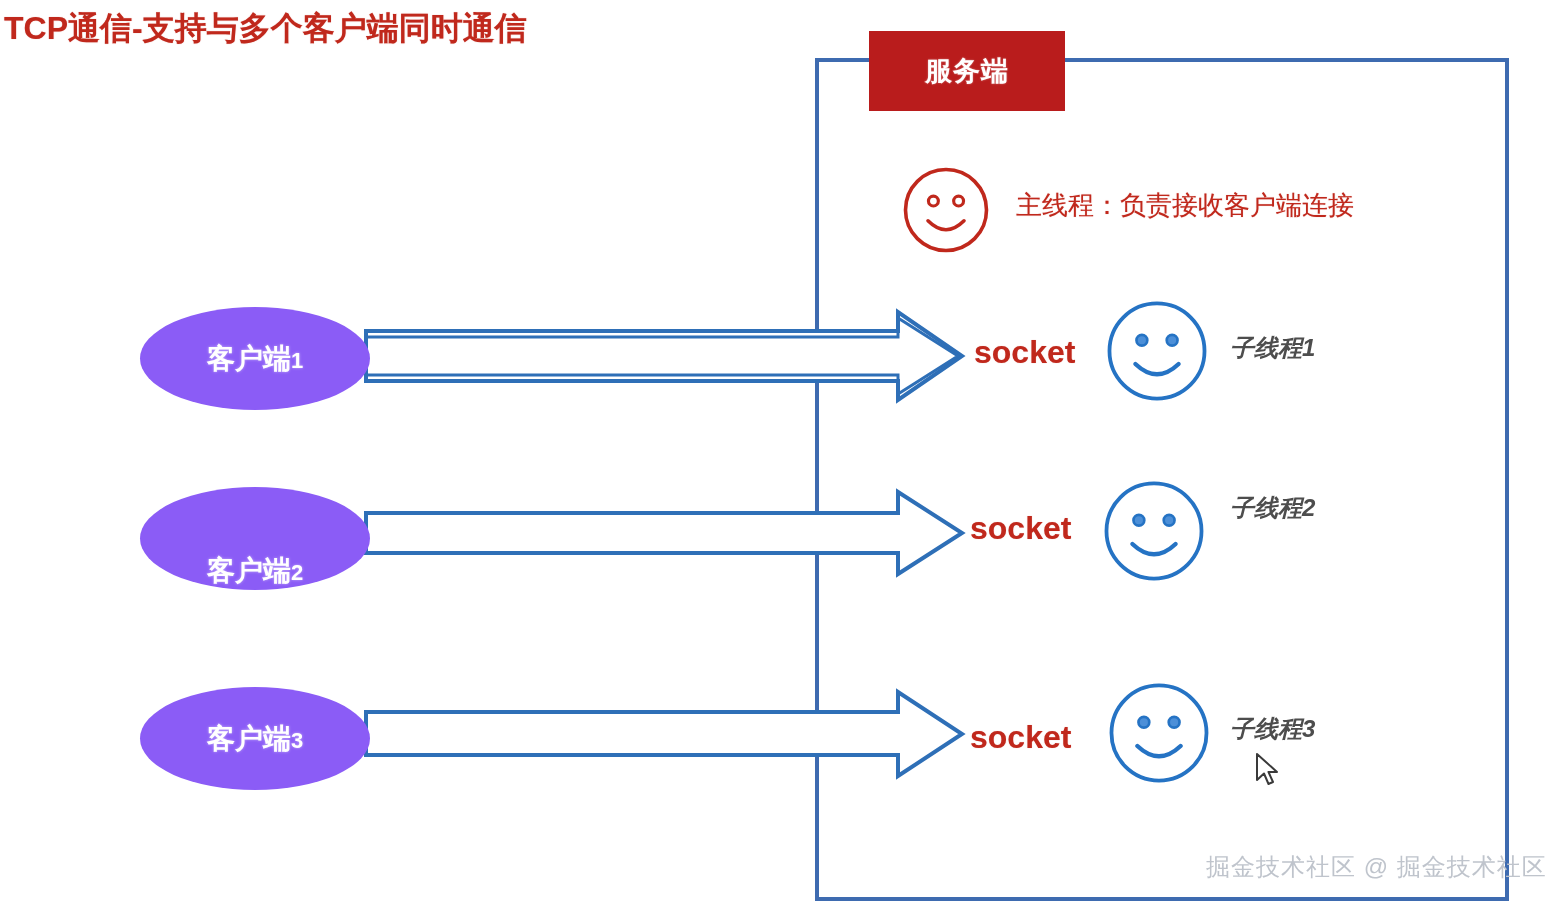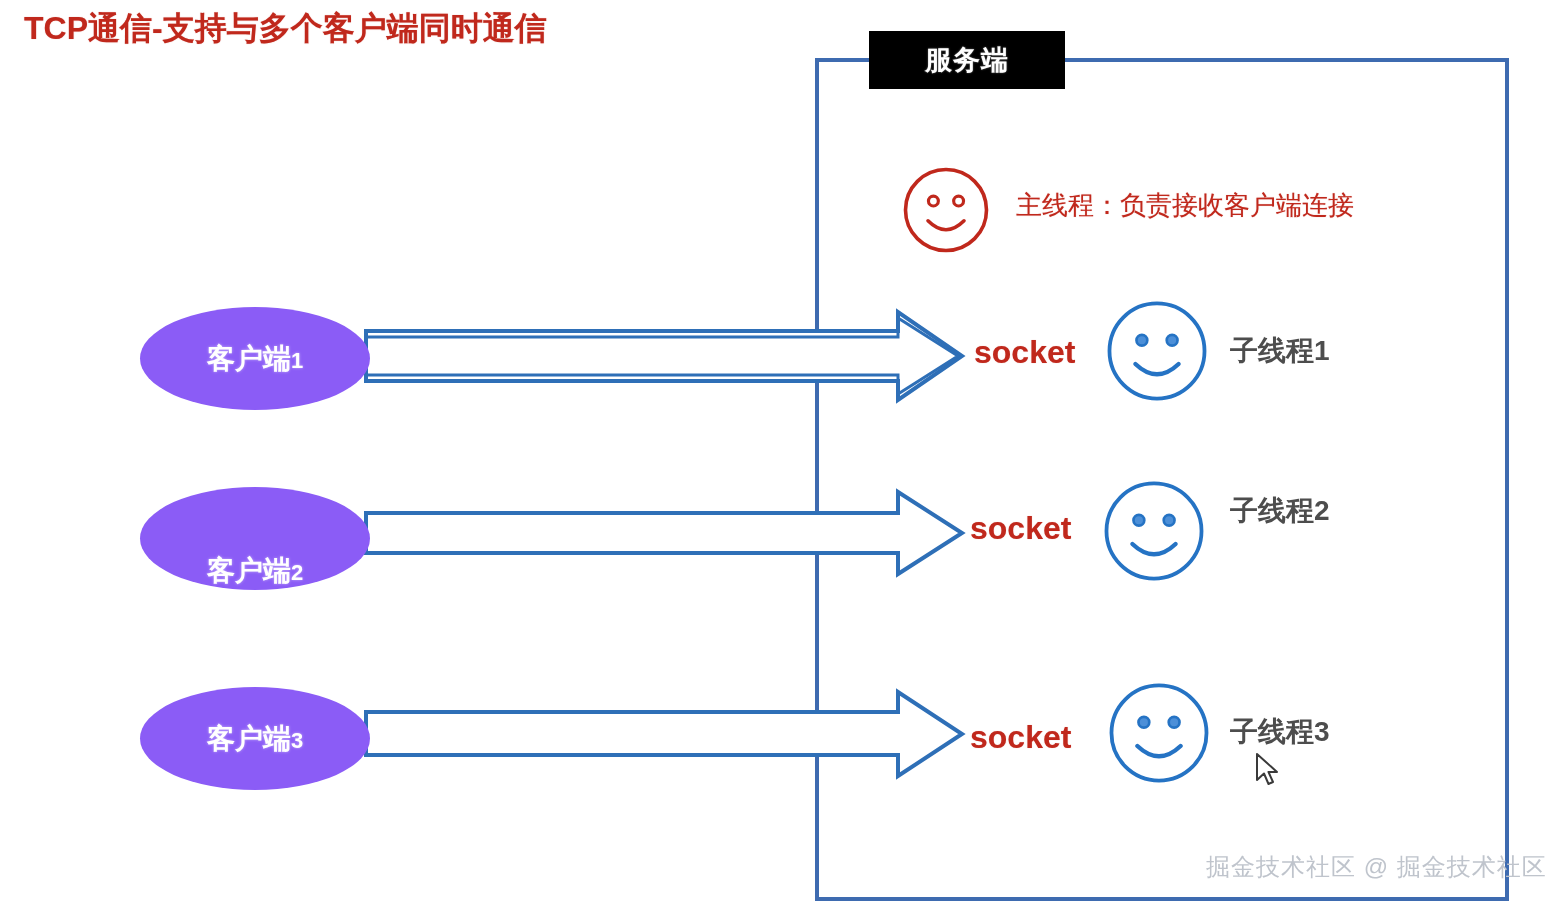--- a/index.html
+++ b/index.html
@@ -5,37 +5,37 @@
   * { margin:0; padding:0; box-sizing:border-box; }
   html,body{ background:#ffffff; }
   body{
     width:1553px; height:916px; position:relative; overflow:hidden;
     font-family:"Liberation Sans","DejaVu Sans",sans-serif;
   }
   #stage{ position:absolute; left:0; top:0; width:1553px; height:916px; }
 
   
   .title{
-    position:absolute; left:24px; top:7px;
+    position:absolute; left:4px; top:7px;
     font-size:32px; font-weight:bold; color:#C0281C;
     letter-spacing:0px; white-space:nowrap;
     text-shadow:0 0 1px rgba(192,40,28,.45);
   }
 
   
   .server-frame{
     position:absolute; left:815px; top:58px;
     width:694px; height:843px;
     border:4px solid #3E6BB0;
     background:transparent;
   }
   .server-badge{
     position:absolute; left:869px; top:31px;
-    width:196px; height:58px;
-    background:#000000;
+    width:196px; height:80px;
+    background:#b91c1c;
     display:flex; align-items:center; justify-content:center;
   }
   .server-badge span{
     color:#ffffff; font-size:27px; font-weight:bold; letter-spacing:1px;
     text-shadow:0 0 2px rgba(255,255,255,.45);
   }
 
   
   .main-thread-face{ position:absolute; left:901px; top:165px; width:90px; height:90px; }
   .main-thread-label{
@@ -71,22 +71,22 @@
   #socket-2{ left:970px; top:510px; }
   #socket-3{ left:970px; top:719px; }
 
   
   .sub-face{ position:absolute; width:108px; height:108px; }
   #sub-face-1{ left:1103px; top:297px; }
   #sub-face-2{ left:1100px; top:477px; }
   #sub-face-3{ left:1105px; top:679px; }
 
   .sub-label{
-    position:absolute; font-size:28px; font-weight:bold; color:#4D4D4D;
-    white-space:nowrap; letter-spacing:0px;
+    position:absolute; font-size:24px; font-weight:bold; color:#4D4D4D;
+    white-space:nowrap; letter-spacing:0px;font-style:italic;
   }
   #sub-label-1{ left:1230px; top:332px; }
   #sub-label-2{ left:1230px; top:492px; }
   #sub-label-3{ left:1230px; top:713px; }
 
   
   .watermark{
     position:absolute; left:1206px; top:851px;
     font-size:24px; color:#BFC4CC; white-space:nowrap;
     letter-spacing:1px;

